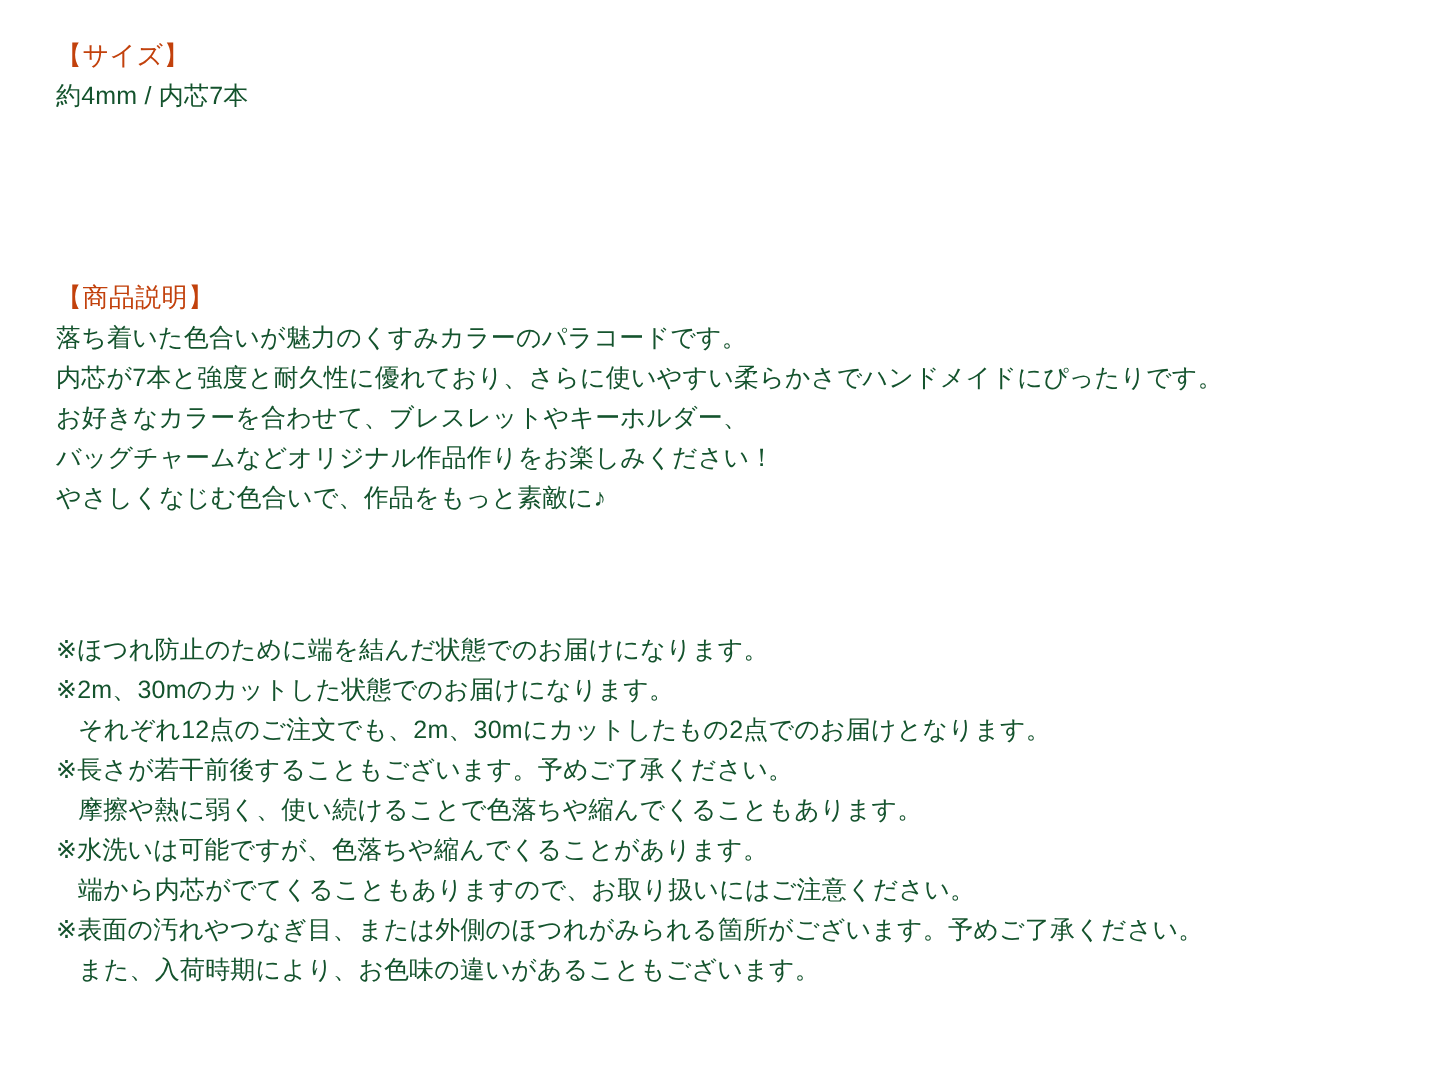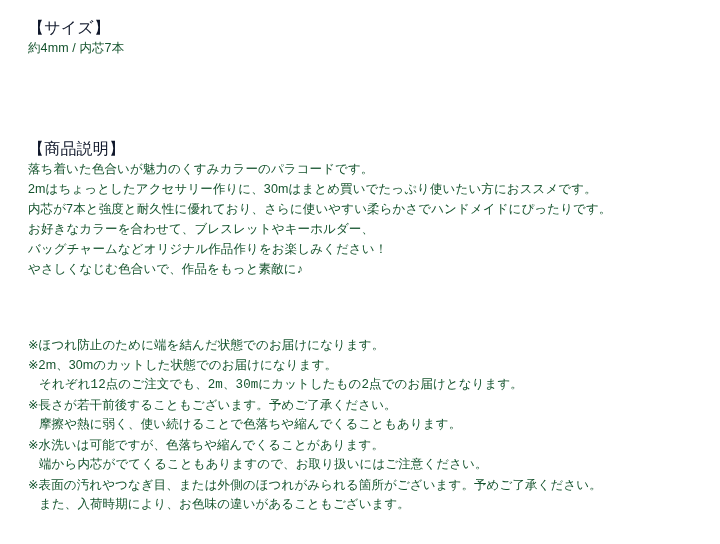--- a/index.html
+++ b/index.html
@@ -19,37 +19,36 @@
     width: 720px;
     height: 544px;
     box-sizing: border-box;
     padding: 0 28px;
     overflow: hidden;
   }
   .section {
     margin: 0;
   }
   .heading {
-    font-size: 16px;
+    font-size: 13px;
     line-height: 20px;
-    color: #0f172a;
+    color: #c2410c;
     letter-spacing: 0.2px;
     margin: 0;
   }
   .line {
     font-size: 12.5px;
     line-height: 20px;
     color: #14532d;
     letter-spacing: 0.1px;
     margin: 0;
     white-space: pre;
   }
   .indent {
     padding-left: 11px;
-    font-family: Liberation Mono, monospace;
   }
   .sp-1 { height: 10px; }
   .sp-2 { height: 40px; }
   .sp-3 { height: 41px; }
   .sp-4 { height: 56px; }
   .block-size { padding-top: 8px; }
   .block-notes { }
 </style>
 </head>
 <body>
@@ -64,21 +63,20 @@
   </div>
 
   <div class="sp-2"></div>
 
 
   <div class="sp-3"></div>
 
   <div class="section">
     <p class="heading">【商品説明】</p>
     <p class="line">落ち着いた色合いが魅力のくすみカラーのパラコードです。</p>
-    <p class="line">2mはちょっとしたアクセサリー作りに、30mはまとめ買いでたっぷり使いたい方におススメです。</p>
     <p class="line">内芯が7本と強度と耐久性に優れており、さらに使いやすい柔らかさでハンドメイドにぴったりです。</p>
     <p class="line">お好きなカラーを合わせて、ブレスレットやキーホルダー、</p>
     <p class="line">バッグチャームなどオリジナル作品作りをお楽しみください！</p>
     <p class="line">やさしくなじむ色合いで、作品をもっと素敵に♪</p>
   </div>
 
   <div class="sp-4"></div>
 
   <div class="section block-notes">
     <p class="line">※ほつれ防止のために端を結んだ状態でのお届けになります。</p>

